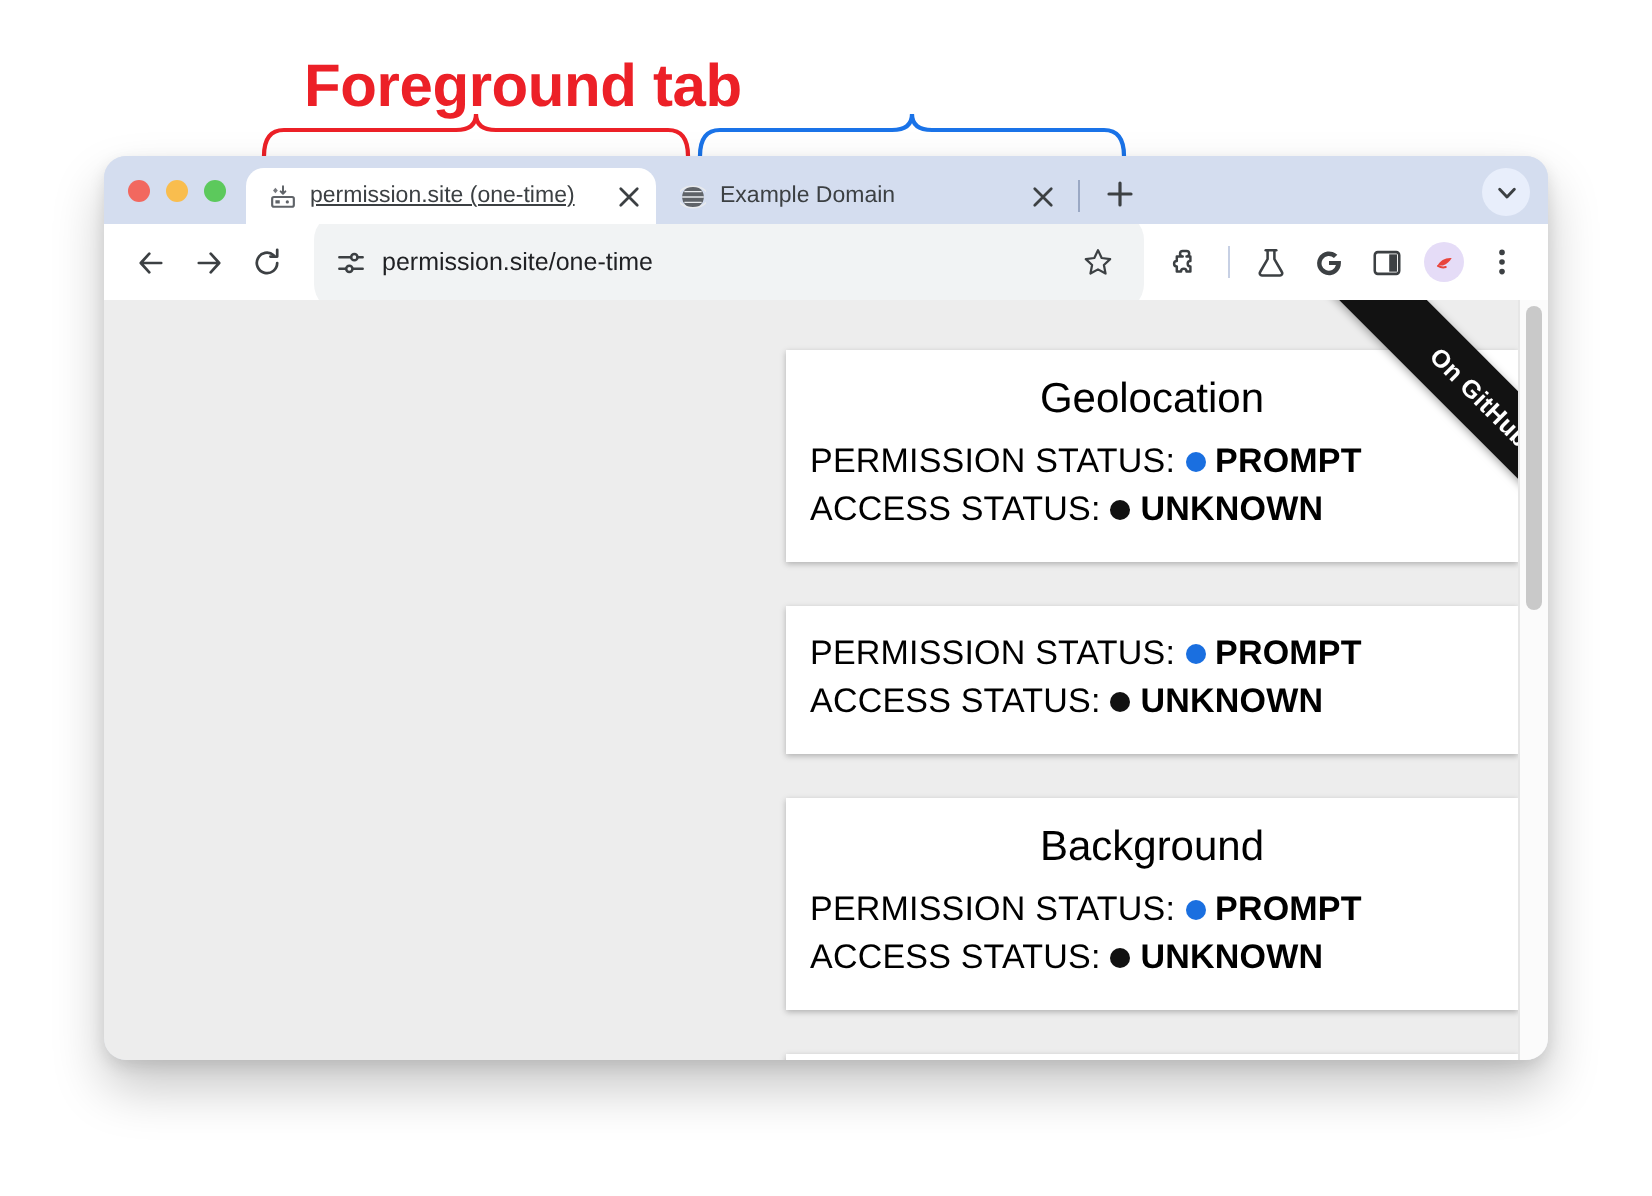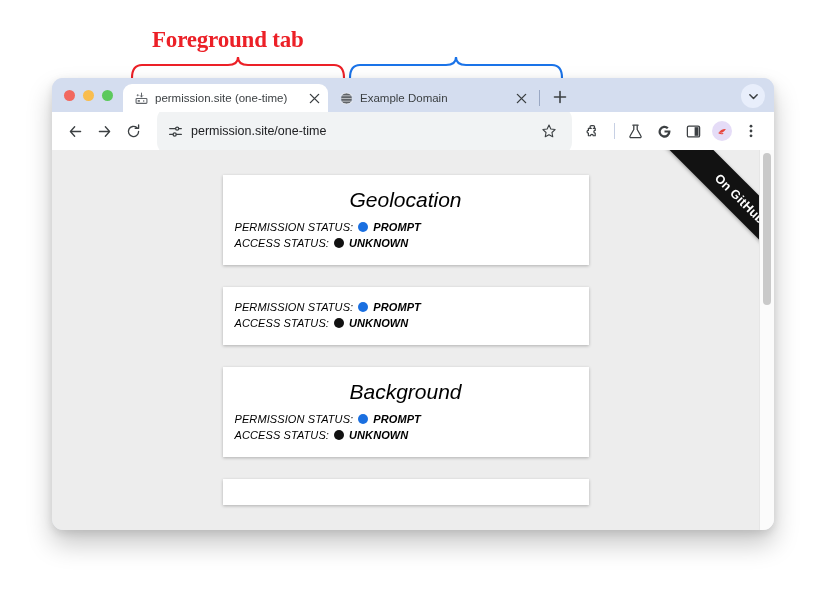--- a/index.html
+++ b/index.html
@@ -17,25 +17,24 @@
 
   
   .annotations {
     position: absolute;
     top: 0; left: 0;
     width: 826px; height: 120px;
     pointer-events: none;
   }
   .anno-label {
     position: absolute;
-    font-size: 23px;
+    font-size: 30px;
     font-weight: bold;
     letter-spacing: -0.2px;
     white-space: nowrap;
-    font-family: Liberation Serif, serif;
   }
   .anno-fg {
     left: 152px;
     top: 27px;
     color: #ec2027;
   }
   .anno-bg {
     left: 368px;
     top: 27px;
     color: #1a73e8;
@@ -95,20 +94,21 @@
     font-size: 11.5px;
     color: #3c4043;
     position: relative;
     min-width: 0;
     box-sizing: border-box;
   }
   .tab.active {
     background: #ffffff;
     border-radius: 9px 9px 0 0;
     width: 205px;
+    text-decoration: underline;
   }
   .tab.inactive {
     width: 207px;
     color: #3c4043;
   }
   .tab-favicon {
     width: 14px;
     height: 14px;
     flex: none;
     display: flex;
@@ -248,41 +248,40 @@
   .page-scroll {
     position: absolute;
     inset: 0;
     right: 15px;
     overflow: hidden;
   }
   .cards {
     padding-top: 25px;
     display: flex;
     flex-direction: column;
-    align-items: center;
+    align-items: flex-end;
     gap: 22px;
-    font-style: italic;
   }
   .card {
     width: 366px;
     background: #ffffff;
     box-shadow: 0 1px 3px rgba(0,0,0,0.26);
     padding: 12px 0 14px 0;
     box-sizing: border-box;
   }
   .card-title {
     text-align: center;
     font-size: 21px;
     color: #000000;
     font-weight: normal;
     margin: 0 0 7px 0;
     line-height: 1.2;
   }
   .card-row {
-    font-size: 11px;
+    font-size: 17px;
     font-weight: bold;
     color: #000000;
     padding: 2px 0 2px 12px;
     letter-spacing: 0.1px;
     display: flex;
     align-items: center;
     white-space: nowrap;
   }
   .card-row .label {
     font-weight: normal;

